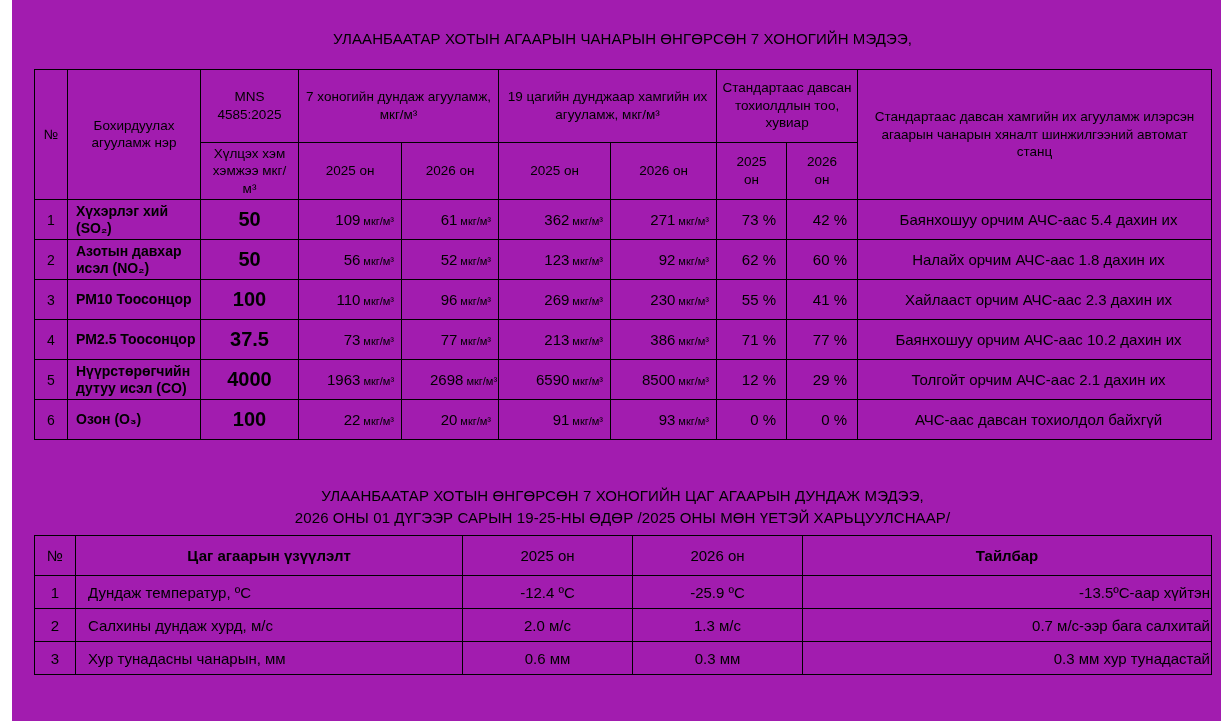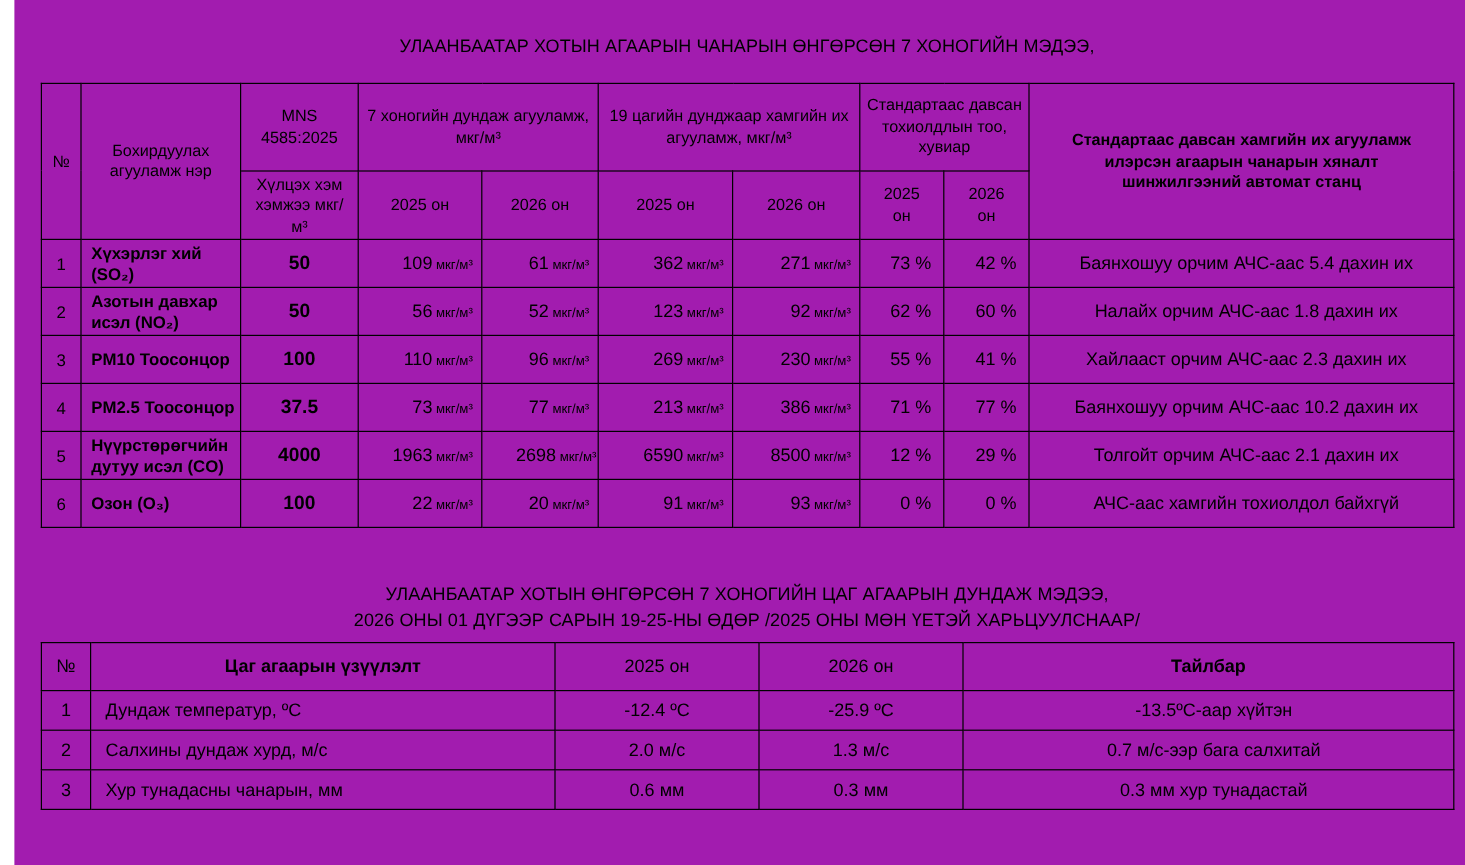--- a/index.html
+++ b/index.html
@@ -45,52 +45,52 @@
     font-weight: normal;
     font-size: 13.5px;
     line-height: 1.3;
     text-align: center;
     padding: 2px 5px;
   }
   #table1 .hrow-top th { height: 68px; }
   #table1 .hrow-sub th { height: 48px; }
   #table1 th.th-mns { padding: 2px 10px; }
   #table1 th.th-narrow { padding: 2px 13px; }
-  #table1 th.th-station { padding: 2px 14px; font-weight: bold; }
+  #table1 th.th-station { padding: 2px 14px; }
   #table1 tbody tr { height: 40px; }
   #table1 td.c-no { text-align: center; font-size: 14px; }
   #table1 td.c-name {
     text-align: left;
     font-weight: bold;
     font-size: 14px;
     line-height: 1.2;
     padding: 2px 4px 2px 8px;
   }
-  #table1 td.c-limit { text-align: center; font-weight: bold; font-size: 16px; }
+  #table1 td.c-limit { text-align: center; font-weight: bold; font-size: 20px; }
   #table1 td.c-val { text-align: right; padding-right: 7px; white-space: nowrap; padding-left: 28px; }
   #table1 td.c-val .num { font-size: 15px; }
   #table1 td.c-val .unit { font-size: 11px; margin-left: 3px; }
   #table1 td.c-pct { text-align: right; padding-right: 10px; font-size: 15px; white-space: nowrap; }
   #table1 td.c-station { text-align: center; padding-left: 9px; font-size: 15px; }
 
   
   #table2 th {
     font-size: 15px;
     text-align: center;
     padding: 2px 5px;
     height: 35px;
     font-weight: normal;
   }
   #table2 th.th-bold { font-weight: bold; }
   #table2 tbody tr { height: 33px; }
   #table2 td { font-size: 15px; }
   #table2 td.c-no { text-align: center; }
   #table2 td.c-ind { text-align: left; padding-left: 12px; }
   #table2 td.c-val { text-align: center; }
-  #table2 td.c-rem { text-align: center; padding-left: 10px; }
+  #table2 td.c-rem { text-align: right; padding-left: 10px; }
 </style>
 </head>
 <body>
 
 <div class="page">
 
   <div class="title-block first">
     <div>УЛААНБААТАР ХОТЫН АГААРЫН ЧАНАРЫН ӨНГӨРСӨН 7 ХОНОГИЙН МЭДЭЭ,</div>
   </div>
 
@@ -191,21 +191,21 @@
       <tr>
         <td class="c-no">6</td>
         <td class="c-name">Озон (O₃)</td>
         <td class="c-limit">100</td>
         <td class="c-val"><span class="num">22</span><span class="unit">мкг/м³</span></td>
         <td class="c-val"><span class="num">20</span><span class="unit">мкг/м³</span></td>
         <td class="c-val"><span class="num">91</span><span class="unit">мкг/м³</span></td>
         <td class="c-val"><span class="num">93</span><span class="unit">мкг/м³</span></td>
         <td class="c-pct">0 %</td>
         <td class="c-pct">0 %</td>
-        <td class="c-station">АЧС-аас хамгийн тохиолдол байхгүй</td>
+        <td class="c-station">АЧС-аас давсан тохиолдол байхгүй</td>
       </tr>
     </tbody>
   </table>
 
   <div class="title-block second">
     <div>УЛААНБААТАР ХОТЫН ӨНГӨРСӨН 7 ХОНОГИЙН ЦАГ АГААРЫН ДУНДАЖ МЭДЭЭ,</div>
     <div>2026 ОНЫ 01 ДҮГЭЭР САРЫН 19-25-НЫ ӨДӨР /2025 ОНЫ МӨН ҮЕТЭЙ ХАРЬЦУУЛСНААР/</div>
   </div>
 
   <table id="table2">

